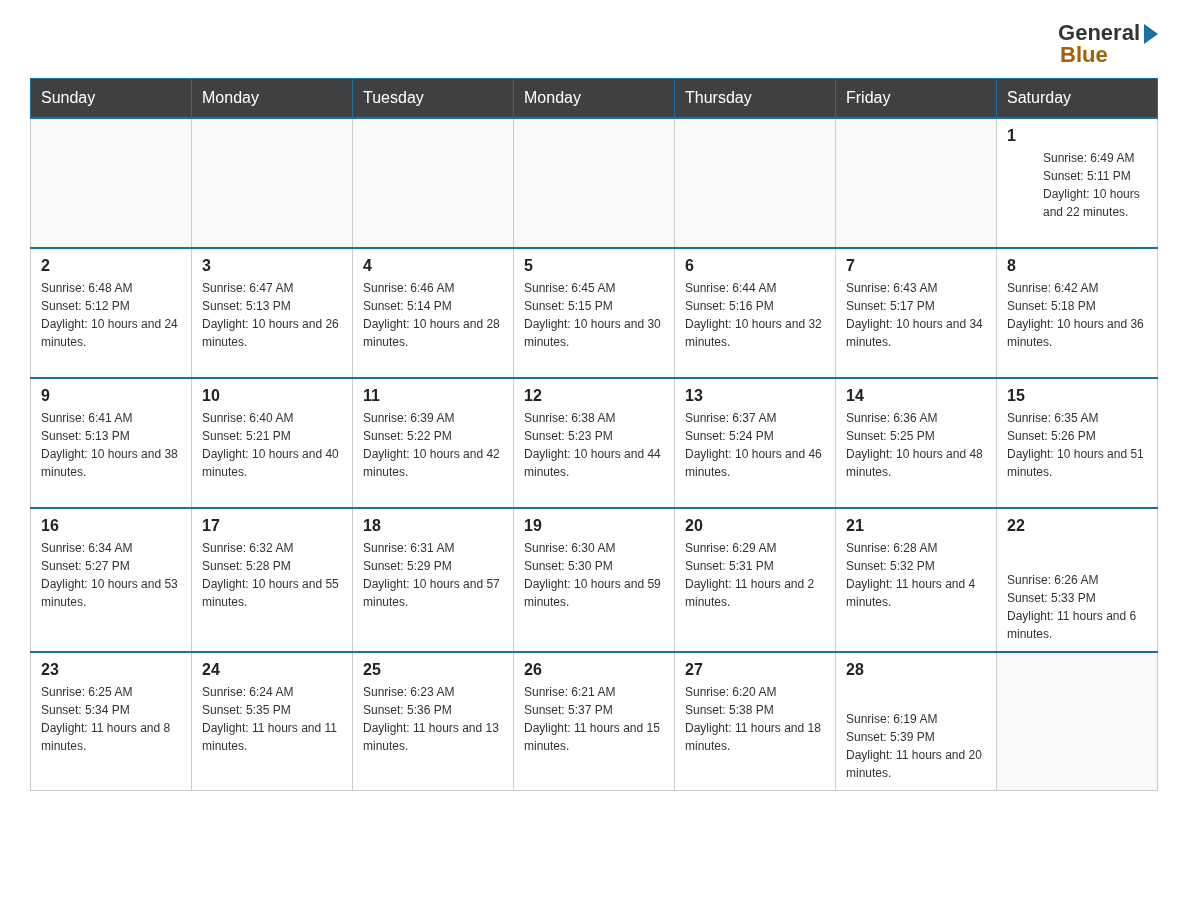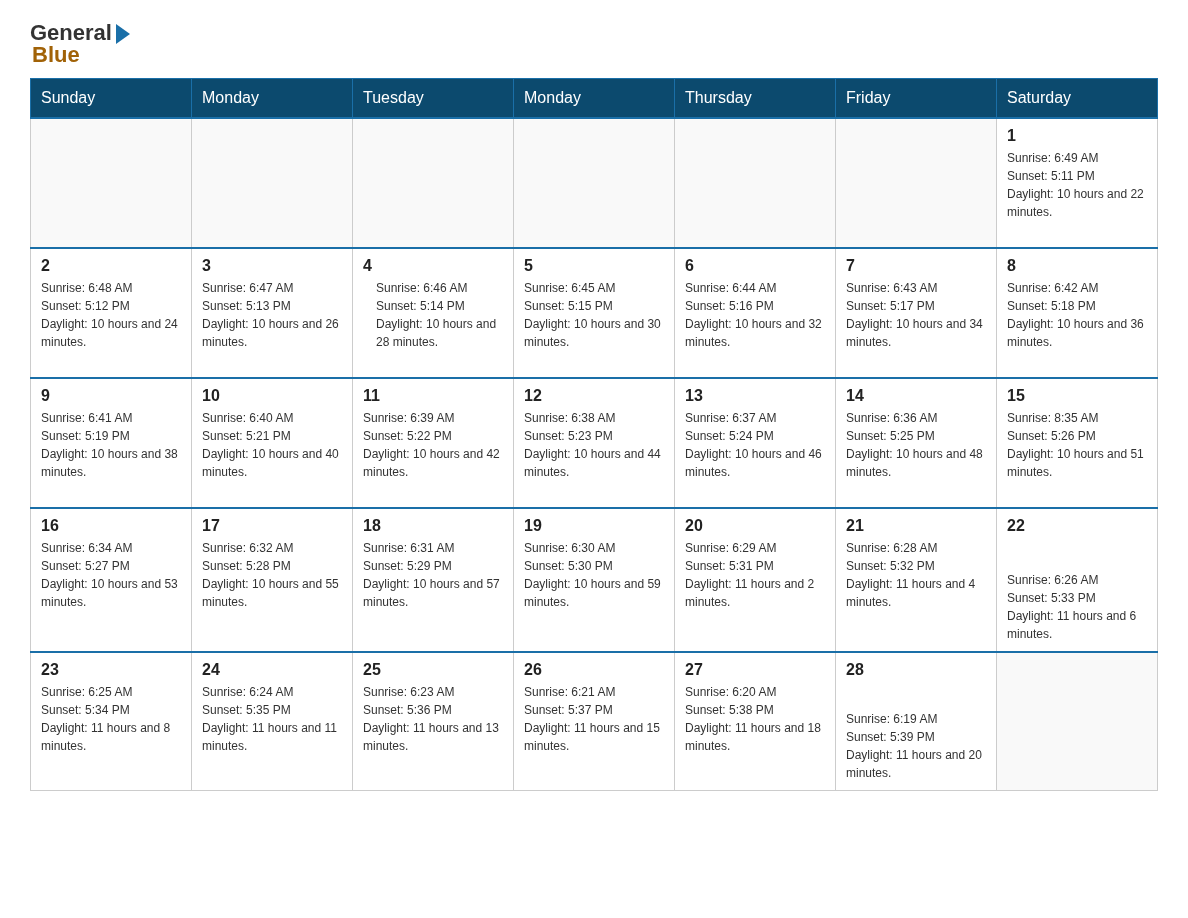--- a/index.html
+++ b/index.html
@@ -5,21 +5,21 @@
     * { box-sizing: border-box; margin: 0; padding: 0; }
     body {
       font-family: Arial, sans-serif;
       background: #fff;
       padding: 20px 30px;
       width: 1188px;
       min-height: 918px;
     }
     .header {
       display: flex;
-      justify-content: space-between;
+      justify-content: flex-end;
       align-items: flex-start;
       margin-bottom: 10px;
     }
     .logo {
       display: flex;
       flex-direction: column;
       align-items: flex-start;
     }
     .logo-top {
       display: flex;
@@ -59,21 +59,21 @@
       font-size: 20px;
       color: #444;
       margin-top: 4px;
     }
     .calendar {
       width: 100%;
       border-collapse: collapse;
       margin-top: 10px;
     }
     .calendar th {
-      background-color: #0c4a6e;
+      background-color: #404040;
       color: #fff;
       text-align: left;
       padding: 10px 10px;
       font-size: 16px;
       font-weight: normal;
       border: 1px solid #1a6fa8;
     }
     .calendar td {
       vertical-align: top;
       border: 1px solid #ccc;
@@ -129,41 +129,41 @@
   <tbody id="calendar-body">
   <tr>
         <td class="empty-cell"></td>
         <td class="empty-cell"></td>
         <td class="empty-cell"></td>
         <td class="empty-cell"></td>
         <td class="empty-cell"></td>
         <td class="empty-cell"></td>
         <td>
           <span class="day-number">1</span>
-          <div class="day-info" style="white-space: pre-line;">Sunrise: 6:49 AM
+          <div class="day-info" style="white-space: pre-line; margin-left: 36px;">Sunrise: 6:49 AM
 Sunset: 5:11 PM
 Daylight: 10 hours and 22 minutes.</div>
         </td>
       </tr>
       <tr>
         <td>
           <span class="day-number">2</span>
           <div class="day-info" style="white-space: pre-line;">Sunrise: 6:48 AM
 Sunset: 5:12 PM
 Daylight: 10 hours and 24 minutes.</div>
         </td>
         <td>
           <span class="day-number">3</span>
           <div class="day-info" style="white-space: pre-line;">Sunrise: 6:47 AM
 Sunset: 5:13 PM
 Daylight: 10 hours and 26 minutes.</div>
         </td>
         <td>
           <span class="day-number">4</span>
-          <div class="day-info" style="white-space: pre-line; margin-left: 13px;">Sunrise: 6:46 AM
+          <div class="day-info" style="white-space: pre-line;">Sunrise: 6:46 AM
 Sunset: 5:14 PM
 Daylight: 10 hours and 28 minutes.</div>
         </td>
         <td>
           <span class="day-number">5</span>
           <div class="day-info" style="white-space: pre-line;">Sunrise: 6:45 AM
 Sunset: 5:15 PM
 Daylight: 10 hours and 30 minutes.</div>
         </td>
         <td>
@@ -182,21 +182,21 @@
           <span class="day-number">8</span>
           <div class="day-info" style="white-space: pre-line;">Sunrise: 6:42 AM
 Sunset: 5:18 PM
 Daylight: 10 hours and 36 minutes.</div>
         </td>
       </tr>
       <tr>
         <td>
           <span class="day-number">9</span>
           <div class="day-info" style="white-space: pre-line;">Sunrise: 6:41 AM
-Sunset: 5:19 PM
+Sunset: 5:13 PM
 Daylight: 10 hours and 38 minutes.</div>
         </td>
         <td>
           <span class="day-number">10</span>
           <div class="day-info" style="white-space: pre-line;">Sunrise: 6:40 AM
 Sunset: 5:21 PM
 Daylight: 10 hours and 40 minutes.</div>
         </td>
         <td>
           <span class="day-number">11</span>
@@ -217,21 +217,21 @@
 Daylight: 10 hours and 46 minutes.</div>
         </td>
         <td>
           <span class="day-number">14</span>
           <div class="day-info" style="white-space: pre-line;">Sunrise: 6:36 AM
 Sunset: 5:25 PM
 Daylight: 10 hours and 48 minutes.</div>
         </td>
         <td>
           <span class="day-number">15</span>
-          <div class="day-info" style="white-space: pre-line;">Sunrise: 8:35 AM
+          <div class="day-info" style="white-space: pre-line;">Sunrise: 6:35 AM
 Sunset: 5:26 PM
 Daylight: 10 hours and 51 minutes.</div>
         </td>
       </tr>
       <tr>
         <td>
           <span class="day-number">16</span>
           <div class="day-info" style="white-space: pre-line;">Sunrise: 6:34 AM
 Sunset: 5:27 PM
 Daylight: 10 hours and 53 minutes.</div>

